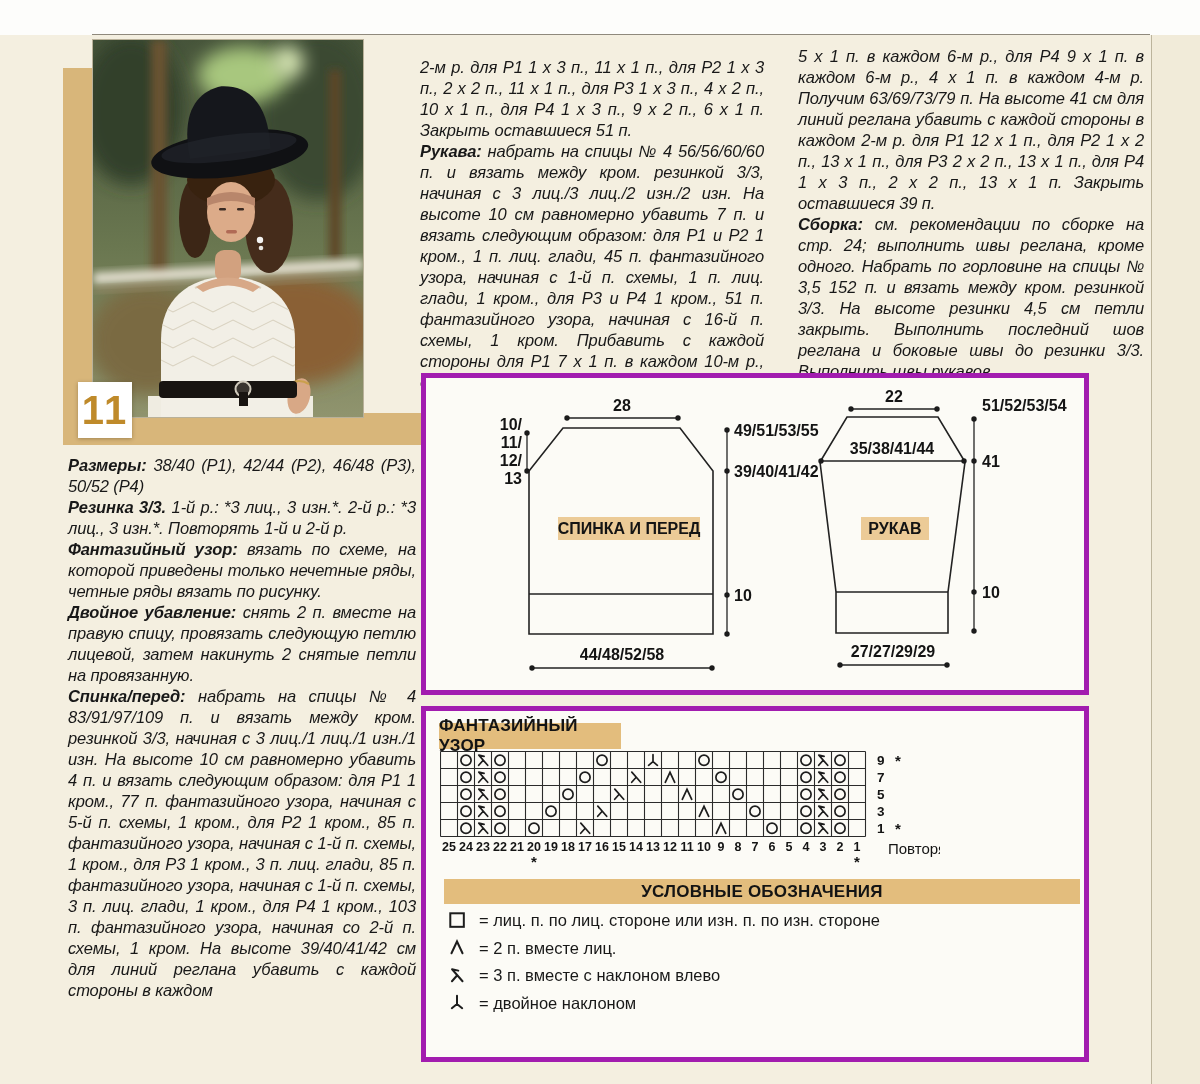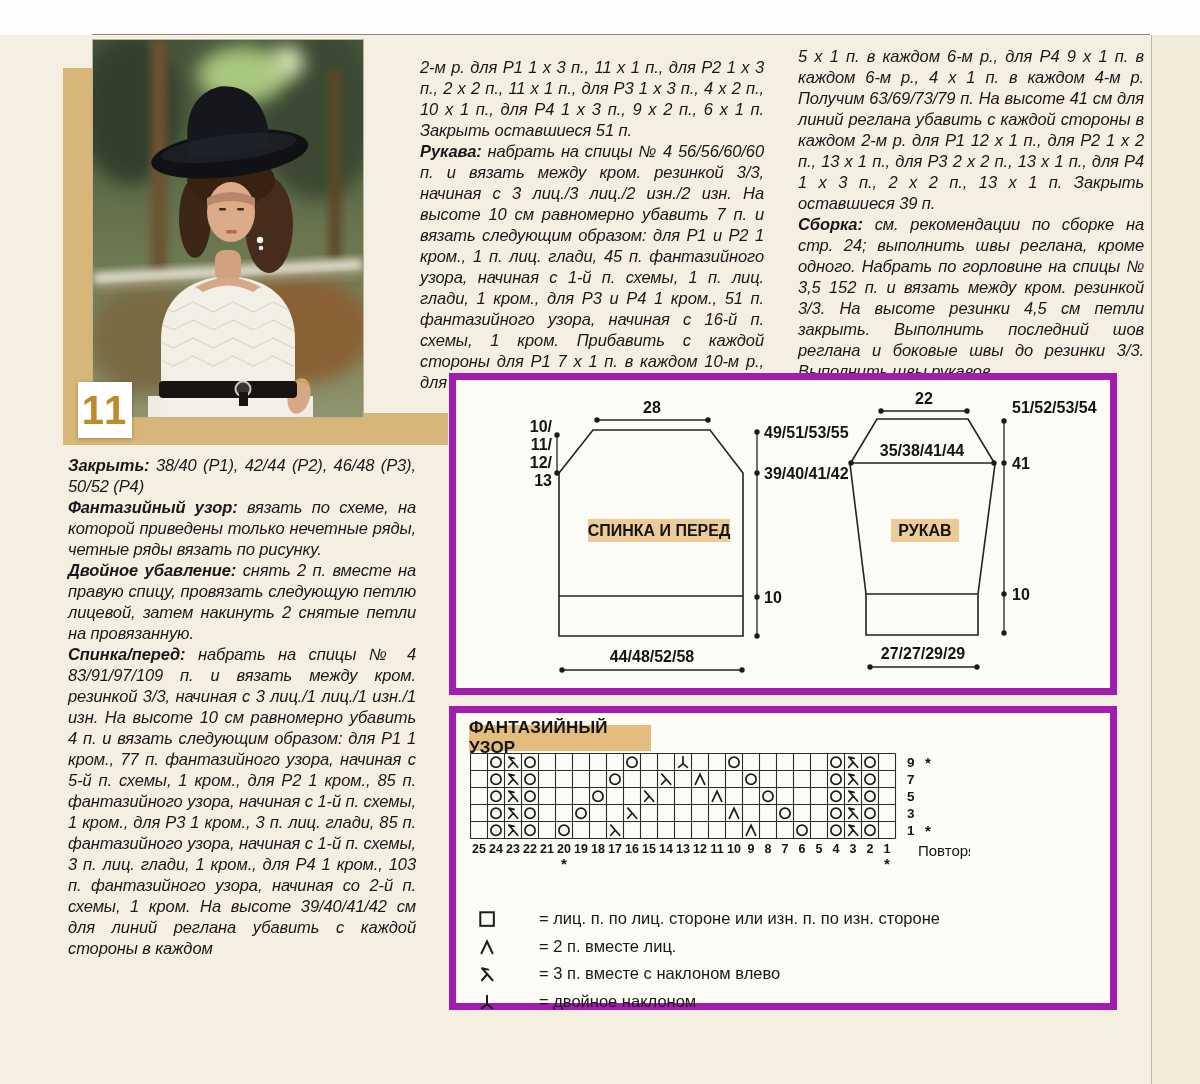--- a/index.html
+++ b/index.html
@@ -15,31 +15,31 @@
          box-shadow:0 0 0 1px #b9b19a;}
   .badge{position:absolute;left:78px;top:382px;width:54px;height:56px;background:#ffffff;
          box-shadow:0 1px 4px rgba(60,40,0,.35);display:flex;align-items:center;justify-content:center;
          font-weight:bold;font-size:40px;color:#bf8a2a;letter-spacing:2px;}
   .col{position:absolute;text-align:justify;font-size:16.5px;line-height:21px;letter-spacing:-0.1px;}
   .col p{margin:0;font-style:italic;}
   .col b{font-weight:bold;}
   #col-left{left:68px;top:455px;width:348px;}
   #col-middle{left:420px;top:57px;width:344px;}
   #col-right{left:770px;top:46px;width:346px;margin-left:28px;}
-  .box{position:absolute;left:421px;width:668px;background:#fcfbf6;border:7px solid #a21caf;box-sizing:border-box;margin-left:28px;}
+  .box{position:absolute;left:421px;width:668px;background:#fcfbf6;border:5px solid #a21caf;box-sizing:border-box;}
   #schem-box{top:373px;height:322px;}
-  #chart-box{top:706px;height:304px;}
+  #chart-box{top:706px;height:356px;}
   #schem-box svg{position:absolute;left:0;top:0;}
   .strip{position:absolute;background:#e3bd7d;font-weight:bold;font-size:17px;color:#141414;
          display:flex;align-items:center;justify-content:center;letter-spacing:0.2px;}
   #chart-title{left:13px;top:12px;width:182px;height:26px;}
   #legend-title{left:18px;top:168px;width:636px;height:25px;}
   #chart-grid{position:absolute;left:14px;top:40px;}
   #legend-list{position:absolute;left:20px;top:196px;width:640px;}
-  .legend-row{display:flex;align-items:flex-start;height:27.5px;font-size:16.5px;gap:30px;}
+  .legend-row{display:flex;align-items:center;height:27.5px;font-size:16.5px;}
   .legend-row .sym{width:24px;height:22px;margin-right:9px;flex:0 0 24px;}
   .schem-label{font-weight:bold;font-size:16px;}
   .dim{font-weight:bold;font-size:16px;}
 </style>
 </head>
 <body>
 
 <div class="page">
 
   <div class="topband"></div>
@@ -129,21 +129,22 @@
         </g>
       </g>
     </svg>
   </div>
 
   <div class="badge">
     <span>11</span>
   </div>
 
   <div class="col" id="col-left">
-      <p><b>Закрыть:</b> 38/40 (Р1), 42/44 (Р2), 46/48 (Р3), 50/52 (Р4)</p>
+      <p><b>Размеры:</b> 38/40 (Р1), 42/44 (Р2), 46/48 (Р3), 50/52 (Р4)</p>
+      <p><b>Резинка 3/3.</b> 1-й р.: *3 лиц., 3 изн.*. 2-й р.: *3 лиц., 3 изн.*. Повторять 1-й и 2-й р.</p>
       <p><b>Фантазийный узор:</b> вязать по схеме, на которой приведены только нечетные ряды, четные ряды вязать по рисунку.</p>
       <p><b>Двойное убавление:</b> снять 2 п. вместе на правую спицу, провязать следующую петлю лицевой, затем накинуть 2 снятые петли на провязанную.</p>
       <p><b>Спинка/перед:</b> набрать на спицы № 4 83/91/97/109 п. и вязать между кром. резинкой 3/3, начиная с 3 лиц./1 лиц./1 изн./1 изн. На высоте 10 см равномерно убавить 4 п. и вязать следующим образом: для Р1 1 кром., 77 п. фантазийного узора, начиная с 5-й п. схемы, 1 кром., для Р2 1 кром., 85 п. фантазийного узора, начиная с 1-й п. схемы, 1 кром., для Р3 1 кром., 3 п. лиц. глади, 85 п. фантазийного узора, начиная с 1-й п. схемы, 3 п. лиц. глади, 1 кром., для Р4 1 кром., 103 п. фантазийного узора, начиная со 2-й п. схемы, 1 кром. На высоте 39/40/41/42 см для линий реглана убавить с каждой стороны в каждом</p>
     </div>
   <div class="col" id="col-middle">
       <p>2-м р. для Р1 1 х 3 п., 11 х 1 п., для Р2 1 х 3 п., 2 х 2 п., 11 х 1 п., для Р3 1 х 3 п., 4 х 2 п., 10 х 1 п.,  для Р4 1 х 3 п., 9 х 2 п., 6 х 1 п. Закрыть оставшиеся 51 п.</p>
       <p><b>Рукава:</b> набрать на спицы № 4 56/56/60/60 п. и вязать между кром. резинкой 3/3, начиная с 3 лиц./3 лиц./2 изн./2 изн. На высоте 10 см равномерно убавить 7 п. и вязать следующим образом: для Р1 и Р2 1 кром., 1 п. лиц. глади, 45 п. фантазийного узора, начиная с 1-й п. схемы, 1 п. лиц. глади, 1 кром., для Р3 и Р4 1 кром., 51 п. фантазийного узора, начиная с 16-й п. схемы, 1 кром. Прибавить с каждой стороны для Р1 7 х 1 п. в каждом 10-м р., для Р2 и Р3 5 х 1 п. в каждом 8-м р.,</p>
     </div>
   <div class="col" id="col-right">
       <p>5 х 1 п. в каждом 6-м р.,  для Р4 9 х 1 п. в каждом 6-м р., 4 х 1 п. в каждом 4-м р. Получим 63/69/73/79 п. На высоте 41 см для линий реглана убавить с каждой стороны в каждом 2-м р. для Р1 12 х 1 п., для Р2 1 х 2 п., 13 х 1 п., для Р3 2 х 2 п., 13 х 1 п., для Р4 1 х 3 п., 2 х 2 п., 13 х 1 п. Закрыть оставшиеся 39 п.</p>
@@ -440,20 +441,21 @@
           <text x="332" y="100" font-size="12.5" font-weight="bold" text-anchor="middle" fill="#141414">6</text>
           <text x="349" y="100" font-size="12.5" font-weight="bold" text-anchor="middle" fill="#141414">5</text>
           <text x="366" y="100" font-size="12.5" font-weight="bold" text-anchor="middle" fill="#141414">4</text>
           <text x="383" y="100" font-size="12.5" font-weight="bold" text-anchor="middle" fill="#141414">3</text>
           <text x="400" y="100" font-size="12.5" font-weight="bold" text-anchor="middle" fill="#141414">2</text>
           <text x="417" y="100" font-size="12.5" font-weight="bold" text-anchor="middle" fill="#141414">1</text>
           <text x="94" y="116" font-size="15" font-weight="bold" text-anchor="middle" fill="#141414">*</text>
           <text x="417" y="116" font-size="15" font-weight="bold" text-anchor="middle" fill="#141414">*</text>
           <text x="448" y="103" font-size="15" fill="#141414">Повторять от * до *</text>
         </svg></div>
+    <div class="strip" id="legend-title">УСЛОВНЫЕ ОБОЗНАЧЕНИЯ</div>
     <div id="legend-list">
         <div class="legend-row">
           <span class="sym"><svg width="22" height="20" viewBox="0 0 17 17">
               <g fill="none" stroke="#1d1d1d" stroke-width="1.7" stroke-linecap="round">
                 <rect x="2.8" y="2.8" width="11.5" height="11.5"></rect>
               </g>
             </svg></span>
           <span>= лиц. п. по лиц. стороне или изн. п. по изн. стороне</span>
         </div>
         <div class="legend-row">

